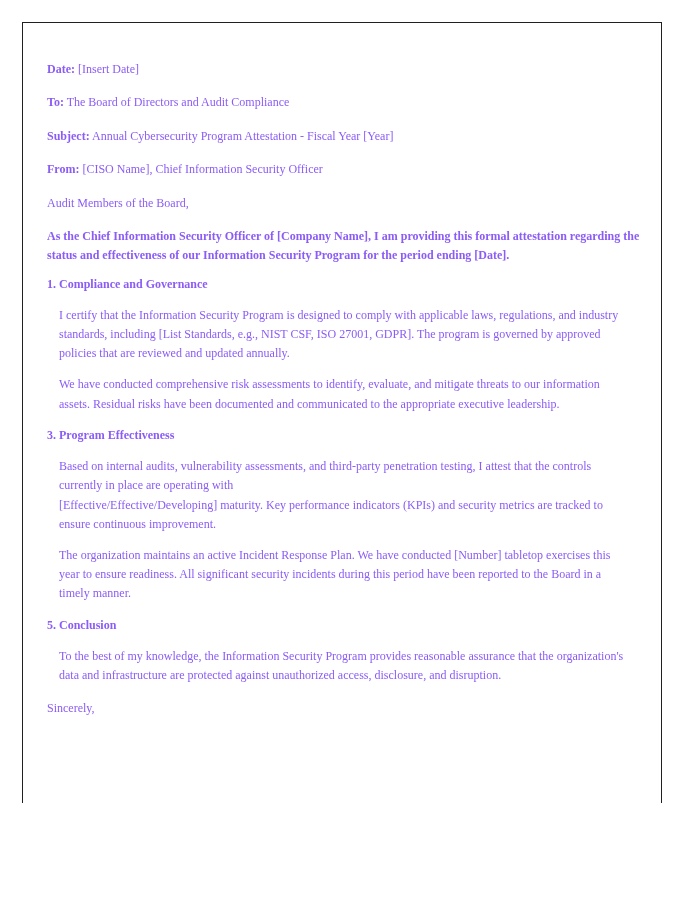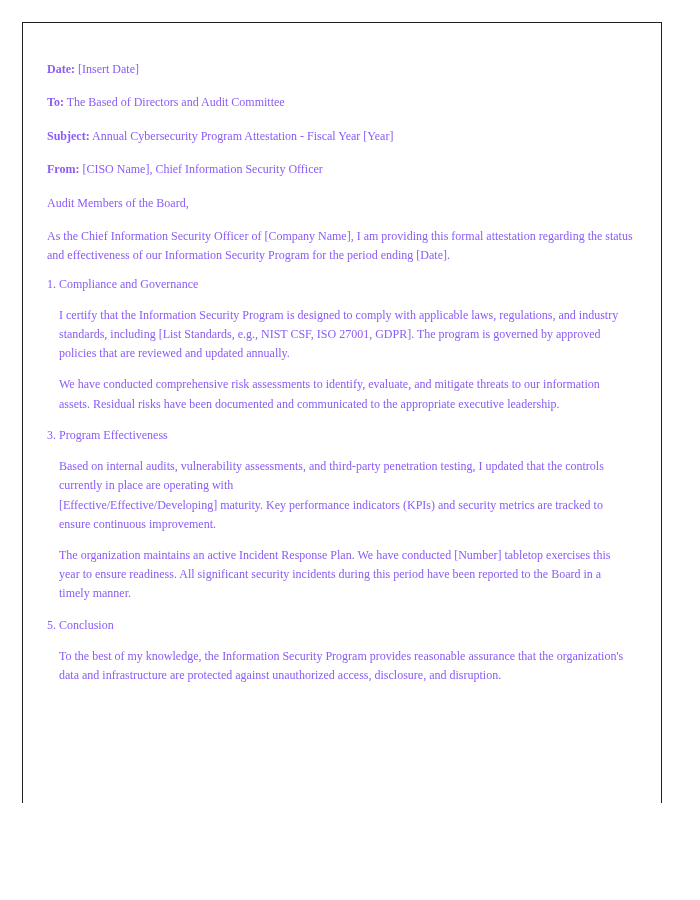--- a/index.html
+++ b/index.html
@@ -55,27 +55,28 @@
   .label {
     font-weight: bold;
   }
 
   .salutation {
     margin: 0 0 14.5px 0;
   }
 
   .intro-para {
     margin: 0 0 9px 0;
+    font-weight: bold;
   }
 
   .section {
     margin: 0 0 9px 0;
   }
   .section-heading {
-    font-weight: normal;
+    font-weight: bold;
     margin: 0;
     line-height: 19.2px;
   }
   .section-body {
     margin: 12px;
     line-height: 19.2px;
   }
 
   .closing {
     margin: 14px 0 0 0;
@@ -84,47 +85,48 @@
   .nowrap-break { display: block; }
 </style>
 </head>
 <body>
 
 <div class="page-frame">
   <div class="doc-body">
 
     <div class="header-block">
       <p class="header-line"><span class="label">Date:</span> <span>[Insert Date]</span></p>
-      <p class="header-line"><span class="label">To:</span> <span>The Based of Directors and Audit Committee</span></p>
+      <p class="header-line"><span class="label">To:</span> <span>The Board of Directors and Audit Compliance</span></p>
       <p class="header-line"><span class="label">Subject:</span> <span>Annual Cybersecurity Program Attestation - Fiscal Year [Year]</span></p>
       <p class="header-line"><span class="label">From:</span> <span>[CISO Name], Chief Information Security Officer</span></p>
     </div>
 
     <p class="salutation">Audit Members of the Board,</p>
 
     <p class="intro-para">As the Chief Information Security Officer of [Company Name], I am providing this formal attestation regarding the status and effectiveness of our Information Security Program for the period ending [Date].</p>
 
     <div class="section">
       <p class="section-heading">1. Compliance and Governance</p>
       <p class="section-body">I certify that the Information Security Program is designed to comply with applicable laws, regulations, and industry standards, including [List Standards, e.g., NIST CSF, ISO 27001, GDPR]. The program is governed by approved policies that are reviewed and updated annually.</p>
     </div>
 
     <div class="section">
       <p class="section-body">We have conducted comprehensive risk assessments to identify, evaluate, and mitigate threats to our information assets. Residual risks have been documented and communicated to the appropriate executive leadership.</p>
     </div>
 
     <div class="section">
       <p class="section-heading">3. Program Effectiveness</p>
-      <p class="section-body"><span class="nowrap-break">Based on internal audits, vulnerability assessments, and third-party penetration testing, I updated that the controls currently in place are operating with</span><span>[Effective/Effective/Developing] maturity. Key performance indicators (KPIs) and security metrics are tracked to ensure continuous improvement.</span></p>
+      <p class="section-body"><span class="nowrap-break">Based on internal audits, vulnerability assessments, and third-party penetration testing, I attest that the controls currently in place are operating with</span><span>[Effective/Effective/Developing] maturity. Key performance indicators (KPIs) and security metrics are tracked to ensure continuous improvement.</span></p>
     </div>
 
     <div class="section">
       <p class="section-body">The organization maintains an active Incident Response Plan. We have conducted [Number] tabletop exercises this year to ensure readiness. All significant security incidents during this period have been reported to the Board in a timely manner.</p>
     </div>
 
     <div class="section">
       <p class="section-heading">5. Conclusion</p>
       <p class="section-body">To the best of my knowledge, the Information Security Program provides reasonable assurance that the organization's data and infrastructure are protected against unauthorized access, disclosure, and disruption.</p>
     </div>
 
+    <p class="closing">Sincerely,</p>
 
   </div>
 </div>
 
 </body></html>

